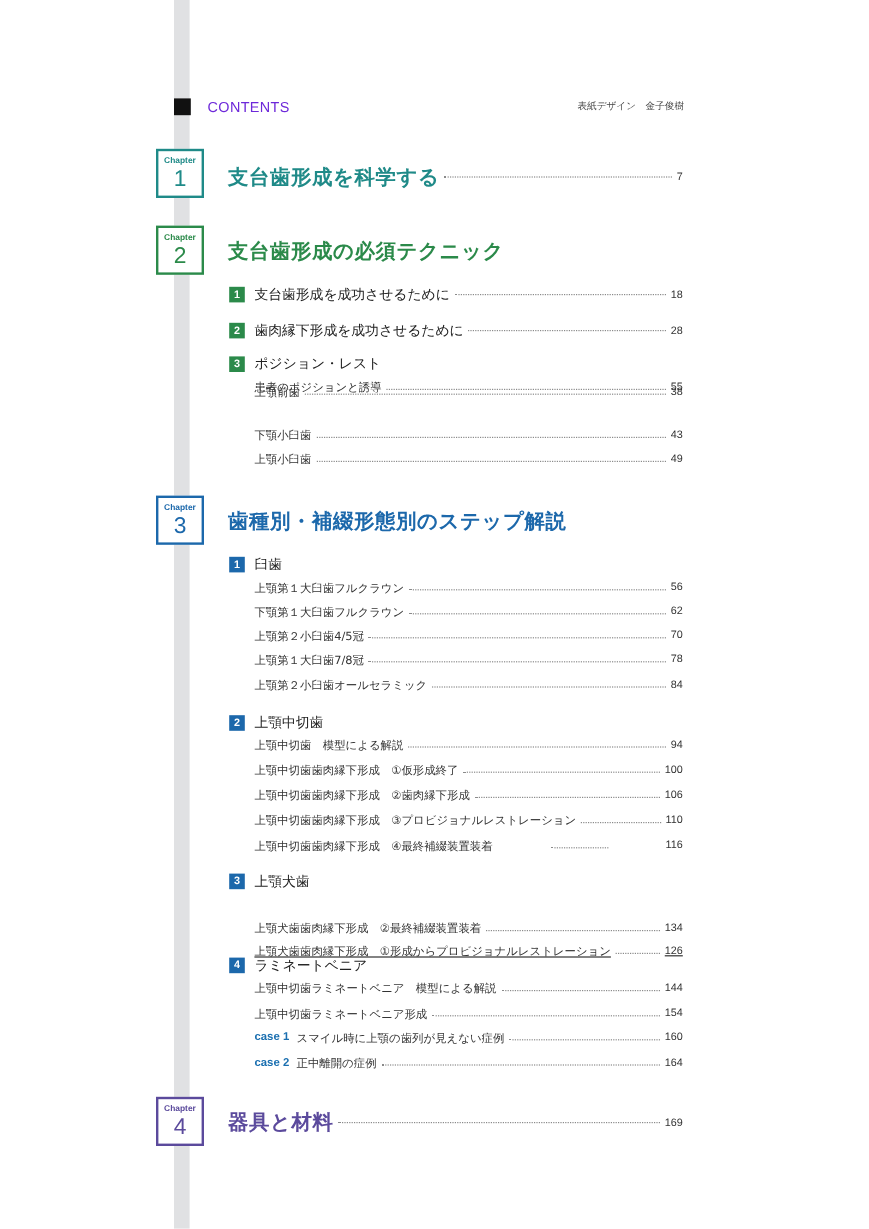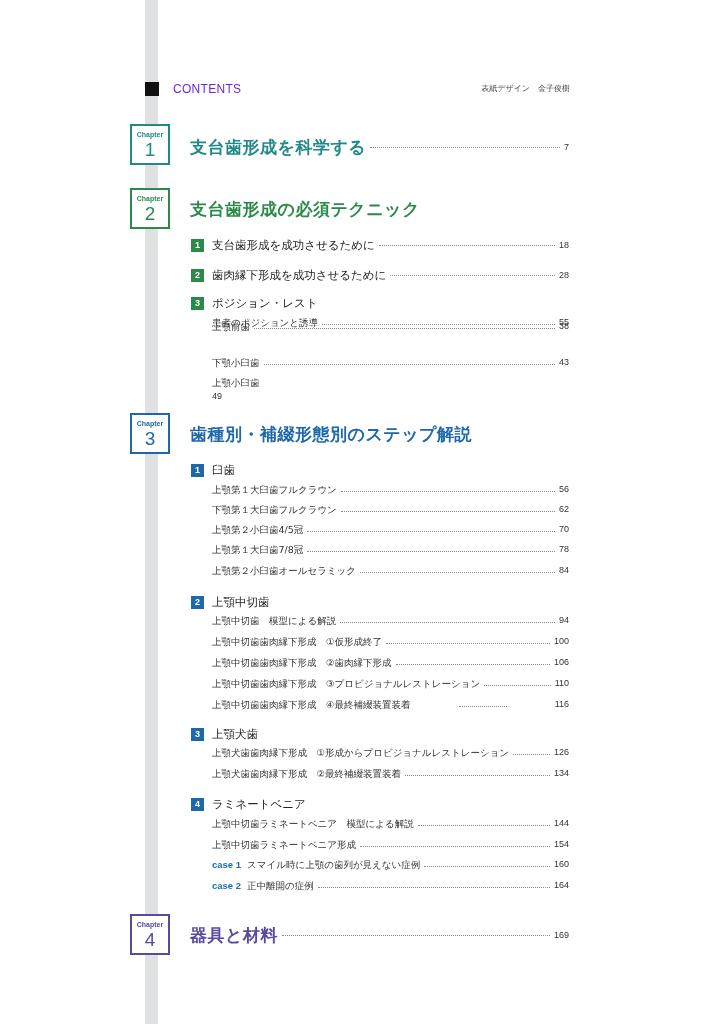--- a/index.html
+++ b/index.html
@@ -83,21 +83,21 @@
 <div class="item-row" style="top:321px;">
   <span class="item-title">上顎前歯</span>
   <span class="leader"></span>
   <span class="pg">38</span>
 </div>
 <div class="item-row" style="top:357px;">
   <span class="item-title">下顎小臼歯</span>
   <span class="leader"></span>
   <span class="pg">43</span>
 </div>
-<div class="item-row" style="top:377px;flex-direction:column;">
+<div class="item-row" style="top:377px;">
   <span class="item-title">上顎小臼歯</span>
   <span class="leader"></span>
   <span class="pg">49</span>
 </div>
 
 <div class="chapter-box" style="top:413px; border-color:#1c68ab; color:#1c68ab;">
   <span class="lbl">Chapter</span>
   <span class="num">3</span>
 </div>
 <div class="chapter-title-row" style="top:422px;">
@@ -161,21 +161,21 @@
 <div class="item-row" style="top:699px;gap:44px;">
   <span class="item-title">上顎中切歯歯肉縁下形成　④最終補綴装置装着</span>
   <span class="leader"></span>
   <span class="pg">116</span>
 </div>
 
 <div class="sec-row" style="top:726px;">
   <span class="badge" style="background:#1c68ab;">3</span>
   <span class="sec-title">上顎犬歯</span>
 </div>
-<div class="item-row" style="top:747px;">
+<div class="item-row" style="top:787px;text-decoration:underline;">
   <span class="item-title">上顎犬歯歯肉縁下形成　①形成からプロビジョナルレストレーション</span>
   <span class="leader"></span>
   <span class="pg">126</span>
 </div>
 <div class="item-row" style="top:768px;">
   <span class="item-title">上顎犬歯歯肉縁下形成　②最終補綴装置装着</span>
   <span class="leader"></span>
   <span class="pg">134</span>
 </div>
 

